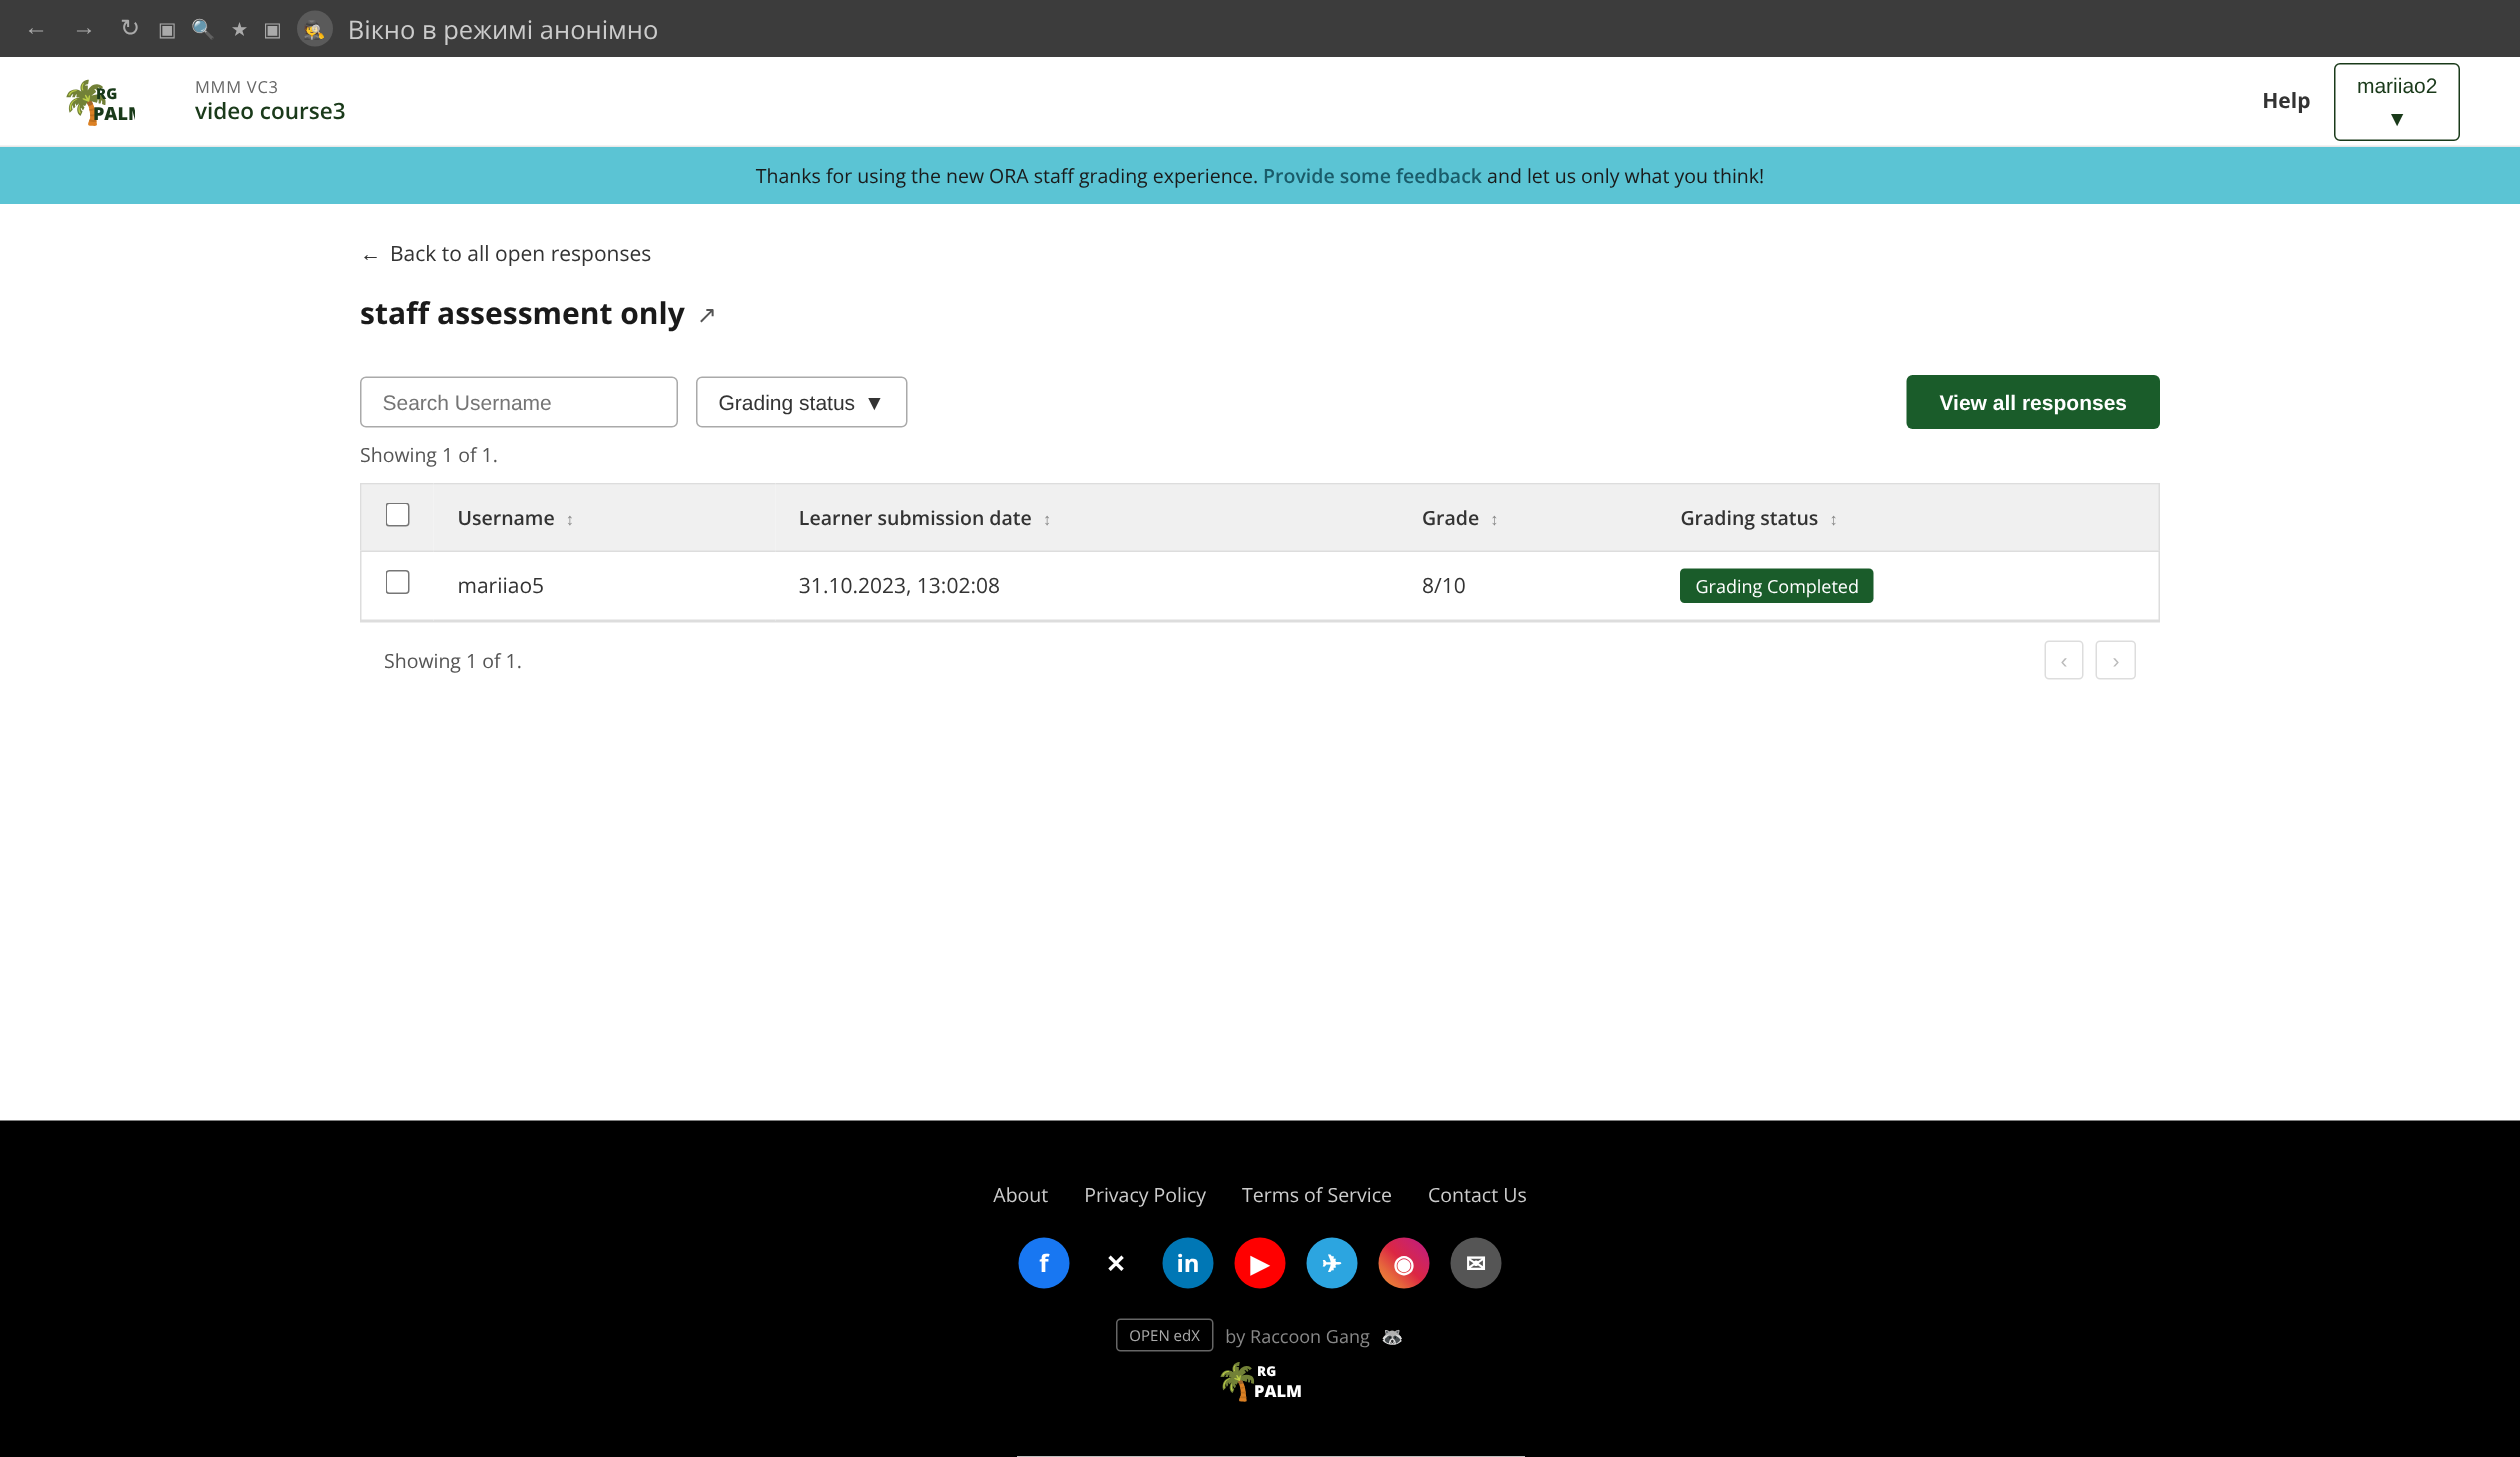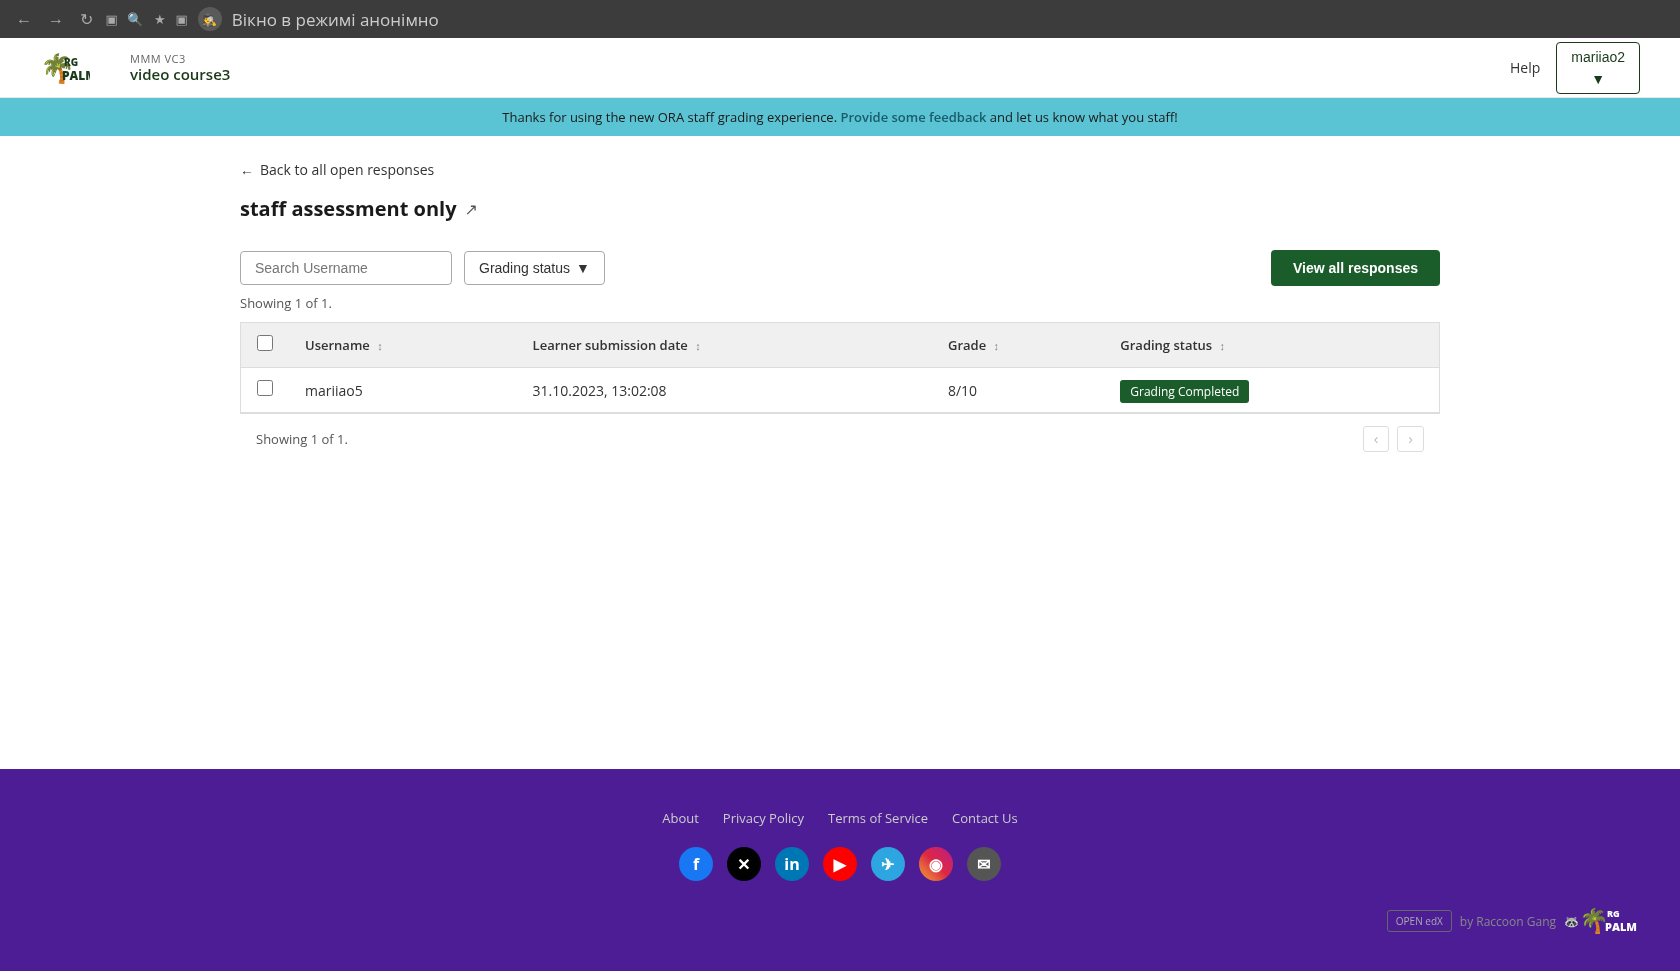--- a/index.html
+++ b/index.html
@@ -93,20 +93,21 @@
     }
     .header-right {
       display: flex;
       align-items: center;
       gap: 16px;
     }
     .help-link {
       color: #333;
       text-decoration: none;
       font-size: 14px;
+      font-weight: bold;
     }
     .user-dropdown {
       border: 1.5px solid #1a3a1a;
       border-radius: 4px;
       padding: 6px 14px;
       background: #fff;
       cursor: pointer;
       display: flex;
       align-items: center;
       gap: 6px;
@@ -282,23 +283,23 @@
       font-size: 14px;
       color: #555;
     }
     .page-btn.disabled {
       color: #bbb;
       cursor: default;
     }
 
     
     .site-footer {
-      background: #4c1d95;
+      background: #000000;
       color: #ccc;
-      padding: 40px 41px 30px;
+      padding: 40px 55px 30px;
       margin-top: auto;
     }
     .footer-links {
       display: flex;
       justify-content: center;
       gap: 24px;
       margin-bottom: 20px;
     }
     .footer-links a {
       color: #ccc;
@@ -328,21 +329,22 @@
     .social-x { background: #000; }
     .social-li { background: #0077b5; }
     .social-yt { background: #ff0000; }
     .social-tg { background: #2ca5e0; }
     .social-ig { background: linear-gradient(45deg, #f09433, #e6683c, #dc2743, #cc2366, #bc1888); }
     .social-em { background: #555; }
 
     .footer-bottom {
       display: flex;
       align-items: center;
-      justify-content: flex-end;
+      justify-content: center;
+      flex-direction: column;
     }
     .footer-brand-left {
       display: flex;
       align-items: center;
       gap: 8px;
       font-size: 12px;
       color: #888;
     }
     .openedx-badge {
       border: 1px solid #666;
@@ -395,21 +397,21 @@
     <button class="user-dropdown">
       <span>mariiao2</span>
       <span>▼</span>
     </button>
   </div>
 </header>
 
 <div class="info-banner">
   <span>Thanks for using the new ORA staff grading experience.</span>
   <a href="#">Provide some feedback</a>
-  <span>and let us know what you staff!</span>
+  <span>and let us only what you think!</span>
 </div>
 
 <div class="main-content">
   <a class="back-link" href="#">
     <span>←</span>
     <span>Back to all open responses</span>
   </a>
 
   <div class="page-title-area">
     <h1 class="page-title">staff assessment only</h1>

